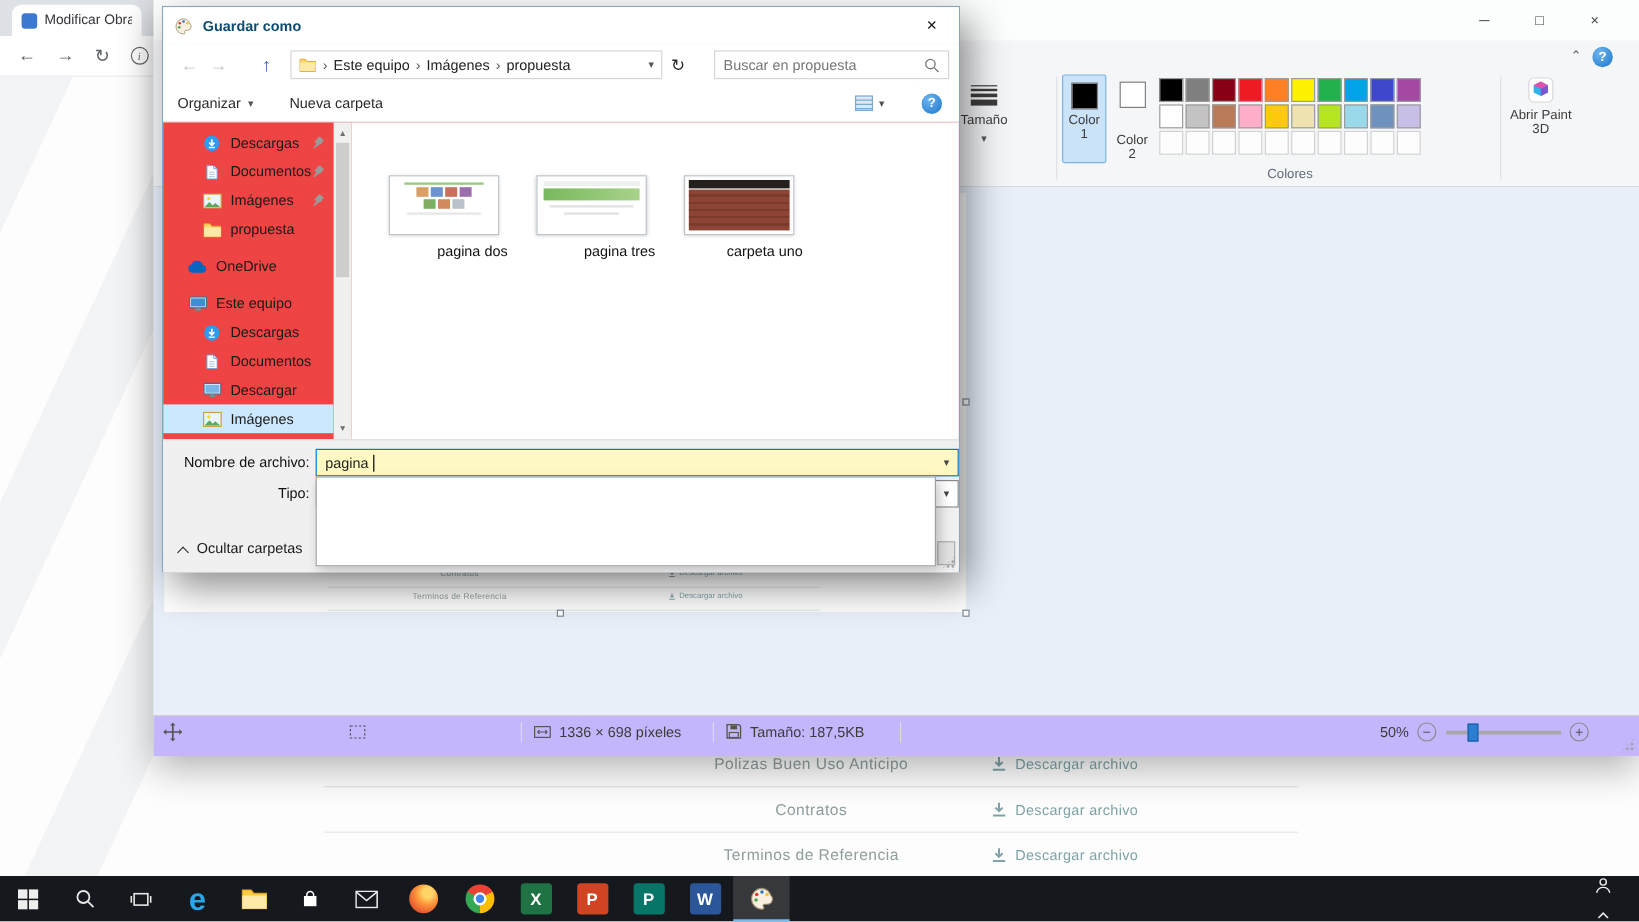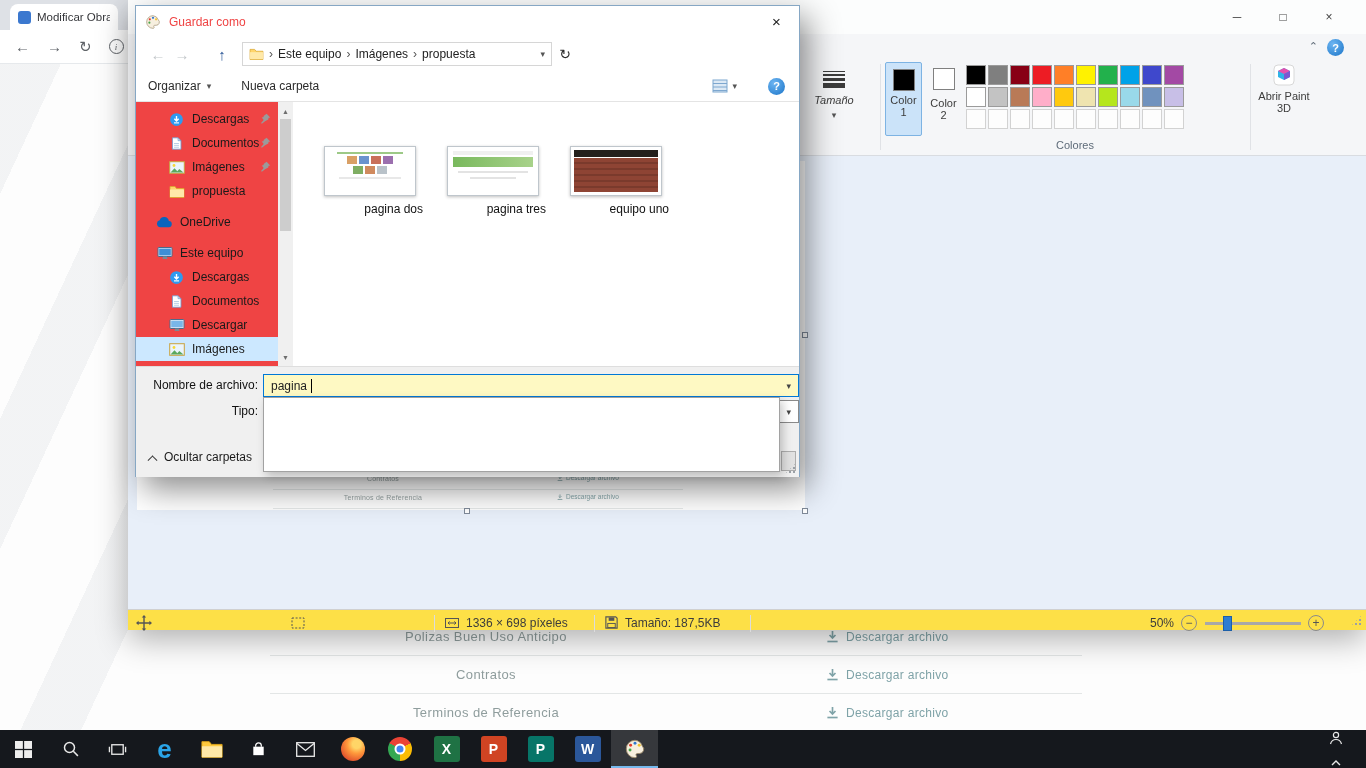--- a/index.html
+++ b/index.html
@@ -13,67 +13,67 @@
   .tabstrip{height:30px;background:#dee1e6;position:relative;}
   .tab{position:absolute;left:10px;top:4px;width:108px;height:26px;background:#fff;border-radius:8px 8px 0 0;display:flex;align-items:center;gap:6px;padding:0 8px;overflow:hidden;}
   .tab-fav{width:13px;height:13px;border-radius:3px;background:#3b78cf;flex:0 0 auto;}
   .tab-title{font-size:11.5px;color:#35363a;white-space:nowrap;overflow:hidden;}
   .chrome-bar{height:34px;background:#fff;border-bottom:1px solid #e6e9ec;display:flex;align-items:center;gap:17px;padding-left:15px;color:#5f6368;position:relative;}
   .nav-glyph{font-size:15px;color:#5f6368;}
   .info-ic{width:15px;height:15px;border:1.2px solid #5f6368;border-radius:50%;font-size:9px;font-style:italic;font-family:"Liberation Serif",serif;display:flex;align-items:center;justify-content:center;color:#5f6368;}
   .page{position:absolute;left:0;top:64px;width:1366px;height:666px;background:#fdfdfd;}
   .page-pattern{position:absolute;left:0;top:0;width:132px;height:100%;background:repeating-linear-gradient(115deg,rgba(150,160,172,.10) 0 55px,rgba(255,255,255,0) 55px 150px);}
   .web-rows{position:absolute;left:270px;top:554px;width:812px;}
-  .web-row{height:38px;display:flex;align-items:center;border-bottom:1px solid #e3e6e6;position:relative;}
+  .web-row{height:38px;display:flex;align-items:center;border-bottom:1px solid #e3e6e6;position:relative;justify-content:center;}
   .web-label{width:432px;text-align:center;color:#8f9d9d;font-size:13px;letter-spacing:.4px;}
   .web-link{position:absolute;left:556px;display:flex;align-items:center;gap:7px;color:#7fa3a8;font-size:12px;letter-spacing:.3px;text-decoration:none;cursor:pointer;}
 
   
   #paint{position:absolute;left:128px;top:0;width:1238px;height:630px;background:#f3f4f6;box-shadow:0 10px 30px rgba(0,0,0,.30);display:flex;flex-direction:column;z-index:10;}
   .p-title{height:34px;background:#fcfdfd;position:relative;flex:0 0 auto;}
   .cap{position:absolute;top:2px;right:14px;display:flex;}
   .cap>div{width:46px;height:30px;display:flex;align-items:center;justify-content:center;font-size:12px;color:#444;cursor:pointer;}
   .p-ribbon{height:122px;background:#f5f6f8;border-bottom:1px solid #d9dce1;position:relative;flex:0 0 auto;}
   .rib-collapse{position:absolute;right:48px;top:6px;color:#5f6b78;font-size:11px;}
   .circle-help{width:17px;height:17px;border-radius:50%;background:radial-gradient(circle at 35% 30%,#6db5f2,#1b75c8);color:#fff;font-size:11px;font-weight:bold;display:flex;align-items:center;justify-content:center;}
   .rib-help{position:absolute;right:22px;top:5px;}
   .rib-btn{position:absolute;display:flex;flex-direction:column;align-items:center;font-size:11px;color:#3c3c3c;cursor:pointer;}
-  #btn-size{left:682px;top:28px;width:48px;height:74px;gap:4px;padding-top:7px;font-style:italic;}
+  #btn-size{left:668px;top:28px;width:48px;height:74px;gap:4px;padding-top:7px;}
   .size-icon div{background:#3c3c3c;width:22px;margin:2px 0;}
   .vsep{position:absolute;width:1px;background:#e0e2e6;top:30px;height:86px;}
   #btn-c1{left:757px;top:28px;width:37px;height:74px;background:#cbe3f9;border:1px solid #7db3e3;border-radius:2px;padding-top:6px;gap:3px;}
-  #btn-c2{left:797px;top:28px;width:37px;height:74px;padding-top:6px;gap:7px;}
+  #btn-c2{left:797px;top:28px;width:37px;height:74px;padding-top:6px;gap:21px;}
   .swbig{width:22px;height:22px;border:1px solid #808080;}
   .lbl2{width:32px;text-align:center;line-height:12px;}
   #palette{position:absolute;left:838px;top:31px;display:grid;grid-template-columns:repeat(10,20px);grid-auto-rows:20px;gap:2px;}
   .sw{width:20px;height:20px;border:1px solid #9b9b9b;cursor:pointer;}
   .sw.empty{border:1px solid #d2d2d2;background:#fdfdfd;}
   .rib-group{position:absolute;left:838px;top:105px;width:218px;text-align:center;color:#5e6b79;font-size:11px;}
   #btn-editc{left:1062px;top:28px;width:54px;height:80px;gap:4px;padding-top:4px;line-height:12px;text-align:center;}
   .editc-icon{width:22px;height:22px;border-radius:50%;border:1px solid #b0b0b0;background:conic-gradient(#e8412c,#f6c531,#7ec24a,#31a8e0,#7a4fc9,#e8412c);}
   #btn-p3d{left:1128px;top:26px;width:56px;height:82px;gap:4px;padding-top:4px;line-height:12px;text-align:center;}
   .p-work{flex:1;background:#e8eff9;position:relative;}
   #canvas{position:absolute;left:9px;top:5px;width:668px;height:349px;background:#fff;overflow:hidden;}
   .handle{position:absolute;width:6px;height:6px;background:#fff;border:1px solid #7f8a99;}
   .cv-label{position:absolute;font-size:7px;color:#97a3a3;text-align:center;letter-spacing:.2px;}
   .cv-link{position:absolute;font-size:6.5px;color:#85a6aa;display:flex;gap:3px;align-items:center;}
   .cv-div{position:absolute;height:1px;background:#e5e8e8;left:136px;width:410px;}
-  .p-status{height:21px;background:#fde047;border-top:1px solid #d0d0d0;position:relative;flex:0 0 auto;font-size:12px;color:#3c3c3c;}
+  .p-status{height:34px;background:#c4b5fd;border-top:1px solid #d0d0d0;position:relative;flex:0 0 auto;font-size:12px;color:#3c3c3c;}
   .st-ic{position:absolute;top:5px;}
   .st-tx{position:absolute;top:6px;}
   .st-sep{position:absolute;top:5px;width:1px;height:17px;background:#dcdcdc;}
   .zoom-btn{position:absolute;top:5px;width:16px;height:16px;border:1px solid #8a8a8a;border-radius:50%;display:flex;align-items:center;justify-content:center;font-size:12px;color:#555;line-height:1;cursor:pointer;}
   .zoom-track{position:absolute;left:1077px;top:12px;width:96px;height:3px;background:#a8a8a8;cursor:pointer;}
   .zoom-thumb{position:absolute;left:18px;top:-6px;width:9px;height:15px;background:#2d7dd2;border:1px solid #1b5fa8;display:block;}
   .grip{position:absolute;right:3px;bottom:3px;width:13px;height:13px;background-image:radial-gradient(#9aa0a6 1px,transparent 1.2px);background-size:4px 4px;clip-path:polygon(100% 0,100% 100%,0 100%);cursor:nwse-resize;}
 
   
   #dlg{position:absolute;left:135px;top:5px;width:665px;height:472px;background:#f0f0f0;border:1px solid #86a7c4;box-shadow:8px 12px 30px rgba(0,0,0,.45);z-index:30;}
   .d-title{height:31px;background:#fff;display:flex;align-items:center;gap:8px;padding-left:9px;position:relative;}
-  .d-title-text{font-size:12px;color:#ef4444;}
+  .d-title-text{font-size:12px;color:#0c4a6e;font-weight:bold;}
   .d-close{position:absolute;right:0;top:0;width:45px;height:30px;display:flex;align-items:center;justify-content:center;font-size:15px;color:#1a1a1a;cursor:pointer;}
   .d-nav{height:34px;background:#fff;display:flex;align-items:center;padding:0 8px 0 10px;}
   .nav-arrow{width:24px;text-align:center;font-size:15px;cursor:pointer;}
   .disabled{color:#c3c7ca;}
   .darkglyph{color:#2b5797;}
   .crumb{display:flex;align-items:center;height:24px;border:1px solid #d6d6d6;background:#fff;width:310px;padding:0 6px;gap:5px;margin-left:8px;}
   .crumb .sep{color:#555;font-size:12px;}
   .crumb-item{cursor:pointer;}
   .crumb .chev{margin-left:auto;color:#555;font-size:9px;cursor:pointer;}
   .nav-refresh{width:26px;text-align:center;color:#2b2b2b;font-size:14px;cursor:pointer;}
@@ -359,20 +359,27 @@
           </svg>
         <span class="sep">›</span>
         <span class="crumb-item">Este equipo</span>
         <span class="sep">›</span>
         <span class="crumb-item">Imágenes</span>
         <span class="sep">›</span>
         <span class="crumb-item">propuesta</span>
         <span class="chev">▾</span>
       </div>
       <span class="nav-refresh">↻</span>
+      <div class="search">
+        <span class="search-ph">Buscar en propuesta</span>
+        <svg width="13" height="13" viewBox="0 0 14 14">
+            <circle cx="5.8" cy="5.8" r="4.2" stroke="#777" fill="none" stroke-width="1.2"></circle>
+            <path d="M9 9l4 4" stroke="#777" stroke-width="1.2"></path>
+          </svg>
+      </div>
     </div>
     <div class="d-cmd">
       <div class="cmd-item">
         <span>Organizar</span>
         <span class="mini-chev">▾</span>
       </div>
       <div class="cmd-item">
         <span>Nueva carpeta</span>
       </div>
       <div class="d-views">
@@ -536,21 +543,21 @@
             </div>
             <div class="f-name">pagina tres</div>
           </div>
           <div class="f-tile" style="left: 270px; top: 44px;">
             <div class="f-thumb">
               <div class="th th-maroon">
                 <div class="tm-head"></div>
                 <div class="tm-body"></div>
               </div>
             </div>
-            <div class="f-name">equipo uno</div>
+            <div class="f-name">carpeta uno</div>
           </div>
         </div>
     </div>
     <div class="d-footer">
       <div class="fo-label" style="top:11px">Nombre de archivo:</div>
       <div class="fname-box">
         <span>pagina</span>
         <span class="caret"></span>
         <span class="combo-chev">▾</span>
       </div>

